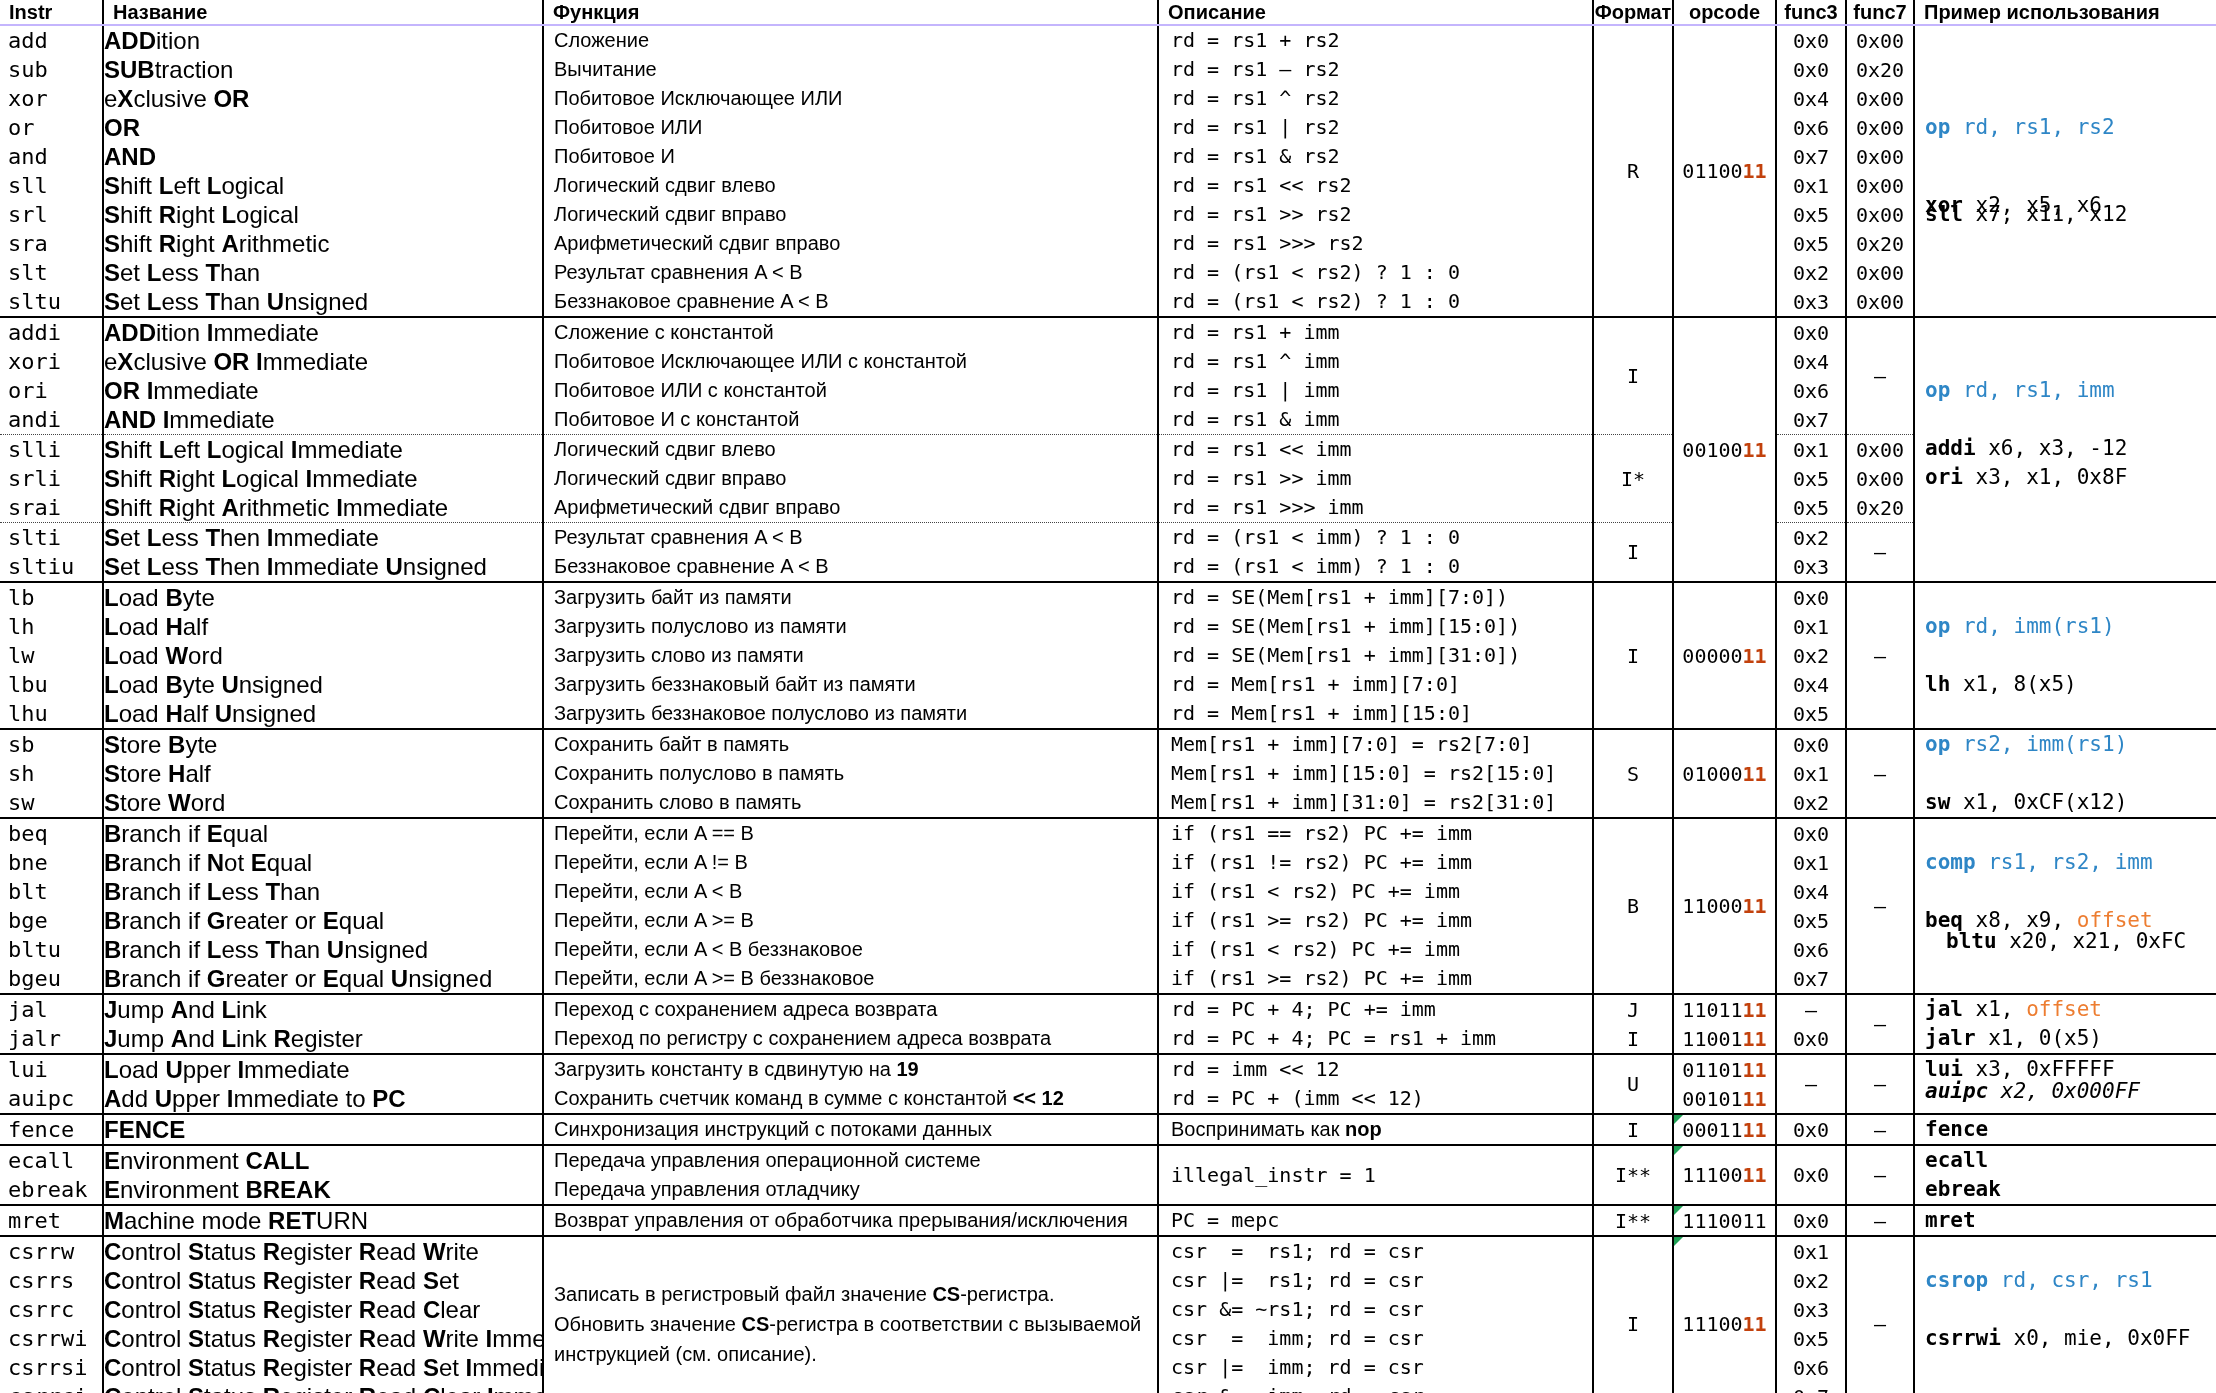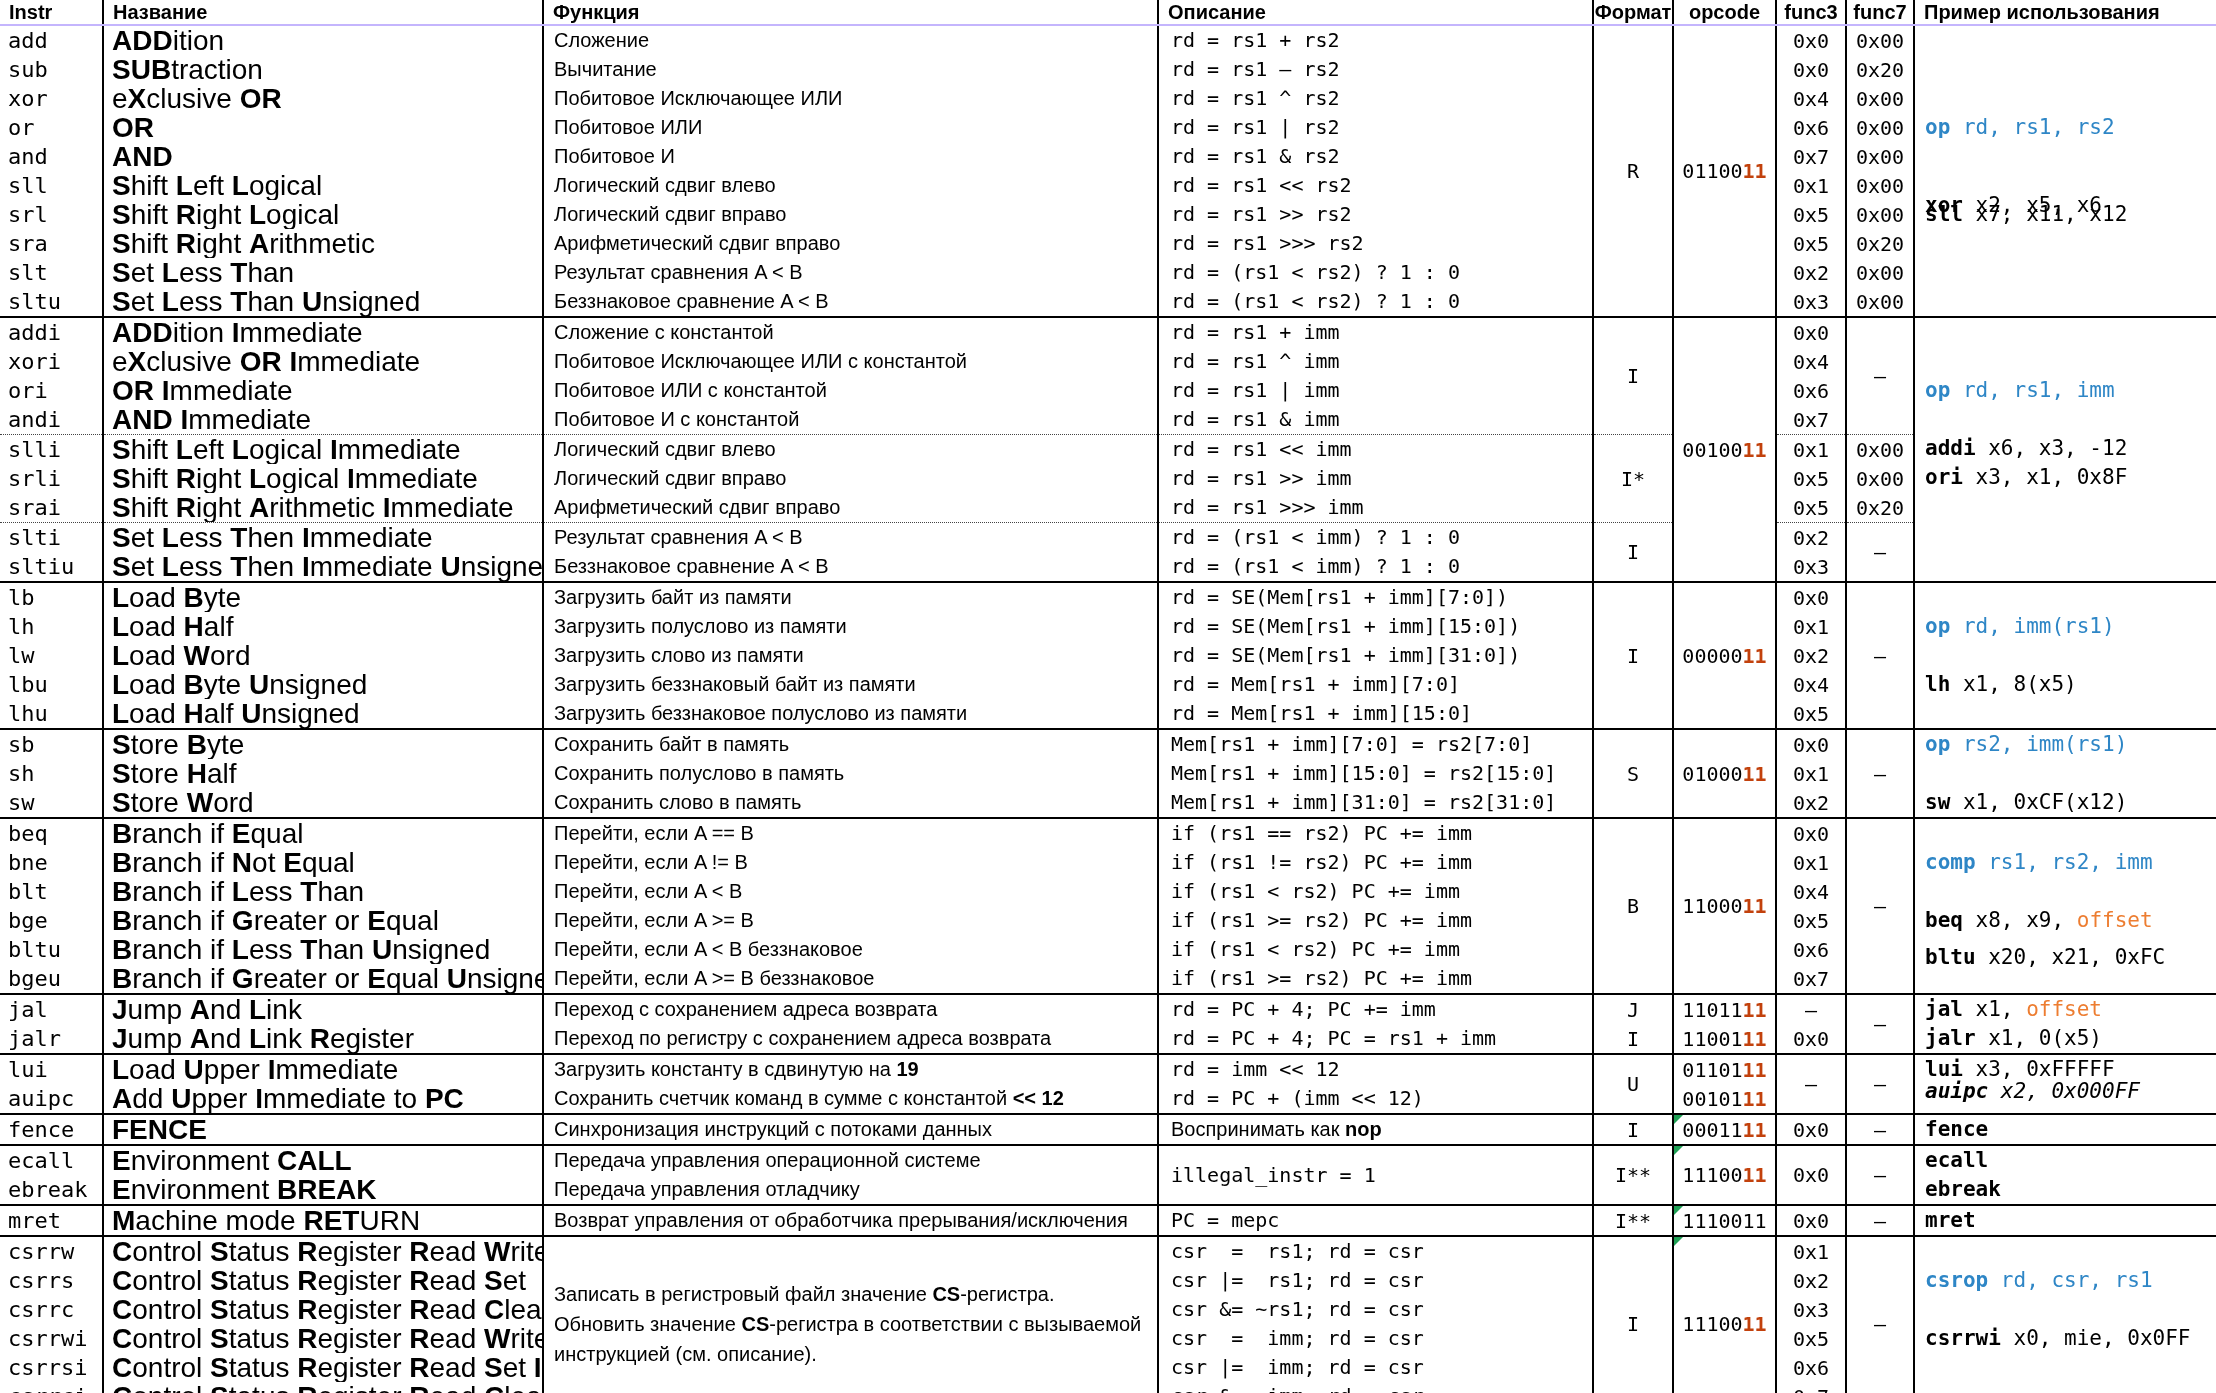--- a/index.html
+++ b/index.html
@@ -7,21 +7,21 @@
   table{border-collapse:collapse;table-layout:fixed;width:2216px;}
   td,th{padding:0;vertical-align:middle;overflow:hidden;border-left:2px solid #000;}
   td:first-child,th:first-child{border-left:none;}
   thead th{height:24px;border-bottom:2px solid #c4b5fd;font-weight:bold;font-size:20px;white-space:nowrap;}
   thead th.al{text-align:left;padding-left:9px;}
   thead th.ac{text-align:center;}
   tbody tr{height:29px;}
   tr.gs td{border-top:2px solid #000;}
   tr.dt td{border-top:1px dotted #444;}
   .c-instr{font-family:"DejaVu Sans Mono",monospace;font-size:22px;line-height:29px;padding-left:8px;white-space:pre;}
-  .c-name{font-size:28px;line-height:29px;padding-left:8px;white-space:nowrap;}
+  .c-name{font-size:24px;line-height:29px;padding-left:0;white-space:nowrap;}
   .c-func{font-size:20px;line-height:27px;padding-left:10px;}
   .c-func .ml{white-space:pre-line;line-height:1.5;}
   .c-desc{font-family:"DejaVu Sans Mono",monospace;font-size:20px;line-height:29px;padding-left:12px;white-space:pre;}
   .c-desc.sans{font-family:"Liberation Sans",sans-serif;white-space:nowrap;}
   .c-fmt,.c-f3,.c-f7{font-family:"DejaVu Sans Mono",monospace;font-size:20px;text-align:center;}
   .c-op{font-family:"DejaVu Sans Mono",monospace;font-size:20px;text-align:center;position:relative;}
   .c-op b.opb{color:#c2410c;}
   .c-ex{position:relative;}
   .exl{position:absolute;left:10px;height:29px;line-height:29px;white-space:pre;
        font-family:"DejaVu Sans Mono",monospace;font-size:21px;}
@@ -298,21 +298,21 @@
         <td class="c-name"><b>B</b>ranch if <b>E</b>qual</td>
         <td rowspan="1" class="c-func">Перейти, если A == B</td>
         <td rowspan="1" class="c-desc">if (rs1 == rs2) PC += imm</td>
         <td rowspan="6" class="c-fmt">B</td>
         <td rowspan="6" class="c-op">11000<b class="opb">11</b></td>
         <td rowspan="1" class="c-f3">0x0</td>
         <td rowspan="6" class="c-f7">–</td>
         <td rowspan="6" class="c-ex">
           <div class="exl blu" style="top: 29px;"><b>comp</b> rs1, rs2, imm</div>
           <div class="exl" style="top: 87px;"><b>beq</b> x8, x9, <span class="org">offset</span></div>
-          <div class="exl" style="top: 124px;"><b>bltu</b> x20, x21, 0xFC</div>
+          <div class="exl" style="top: 108px; margin-left: 21px;"><b>bltu</b> x20, x21, 0xFC</div>
         </td>
       </tr>
       <tr>
         <td class="c-instr">bne</td>
         <td class="c-name"><b>B</b>ranch if <b>N</b>ot <b>E</b>qual</td>
         <td rowspan="1" class="c-func">Перейти, если A != B</td>
         <td rowspan="1" class="c-desc">if (rs1 != rs2) PC += imm</td>
         <td rowspan="1" class="c-f3">0x1</td>
       </tr>
       <tr>

